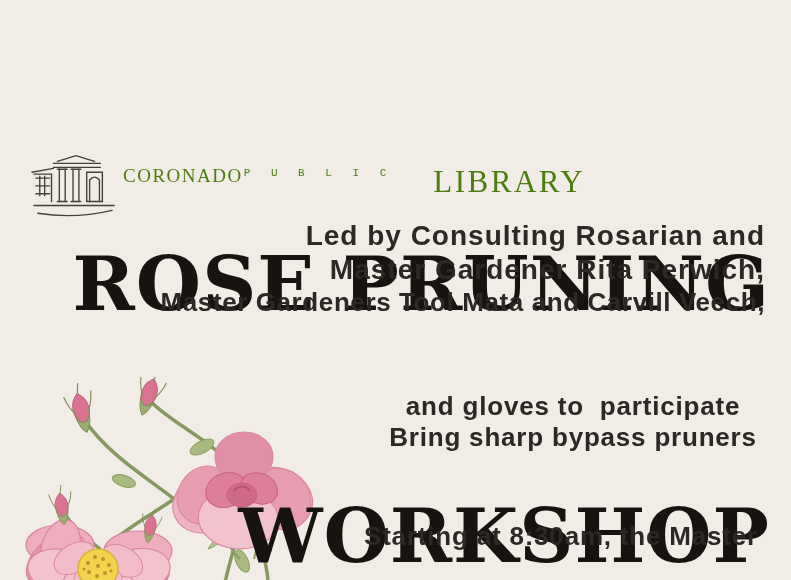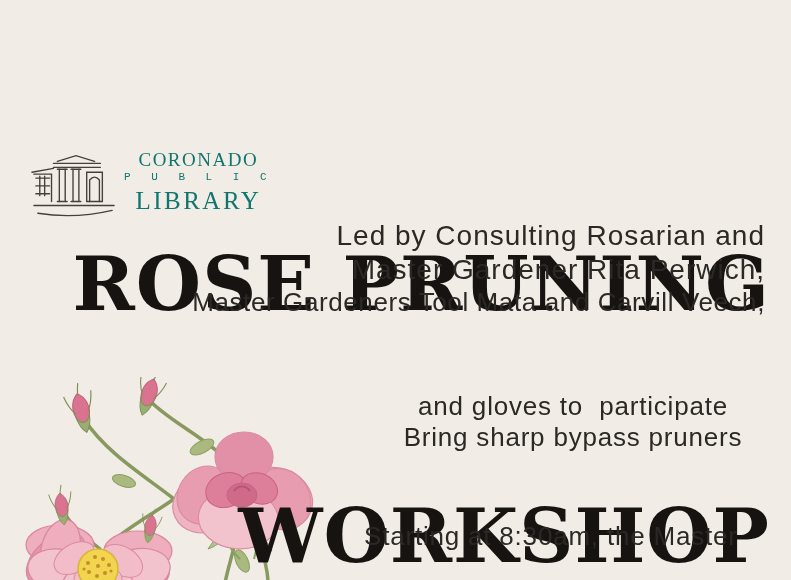--- a/index.html
+++ b/index.html
@@ -31,32 +31,31 @@
   
   .logo{
     position:absolute;
     left:30px;top:146px;
     display:flex;
     align-items:center;
     gap:5px;
     color:#3c3732;
   }
   .logo-text{
-    display:flex;flex-direction:column;
+    display:flex;flex-direction:row;
     font-family:"Liberation Serif",serif;
-    color:#0f766e;
+    color:#4d7c0f;
     line-height:1.05;
-    align-items:center;
   }
   .logo-l1{font-size:19px;letter-spacing:1.5px;}
   .logo-l2{font-size:11px;letter-spacing:7px;margin:2px 0 5px 1px;font-family:Liberation Mono, monospace;}
-  .logo-l3{font-size:25px;letter-spacing:2.5px;}
+  .logo-l3{font-size:31px;letter-spacing:2.5px;margin-left:40px;}
   
   .txt{color:#2b2825;}
-  .txt div{white-space:pre-wrap;}
+  .txt div{white-space:pre-wrap;font-weight:bold;}
   .led-by{
     position:absolute;
     top:219px;right:26px;
     text-align:right;
   }
   .led-large{font-size:28px;line-height:34px;letter-spacing:1px;}
   .led-small{font-size:26px;line-height:31px;letter-spacing:0.6px;}
   .bring{
     position:absolute;
     top:391px;left:366px;width:414px;

